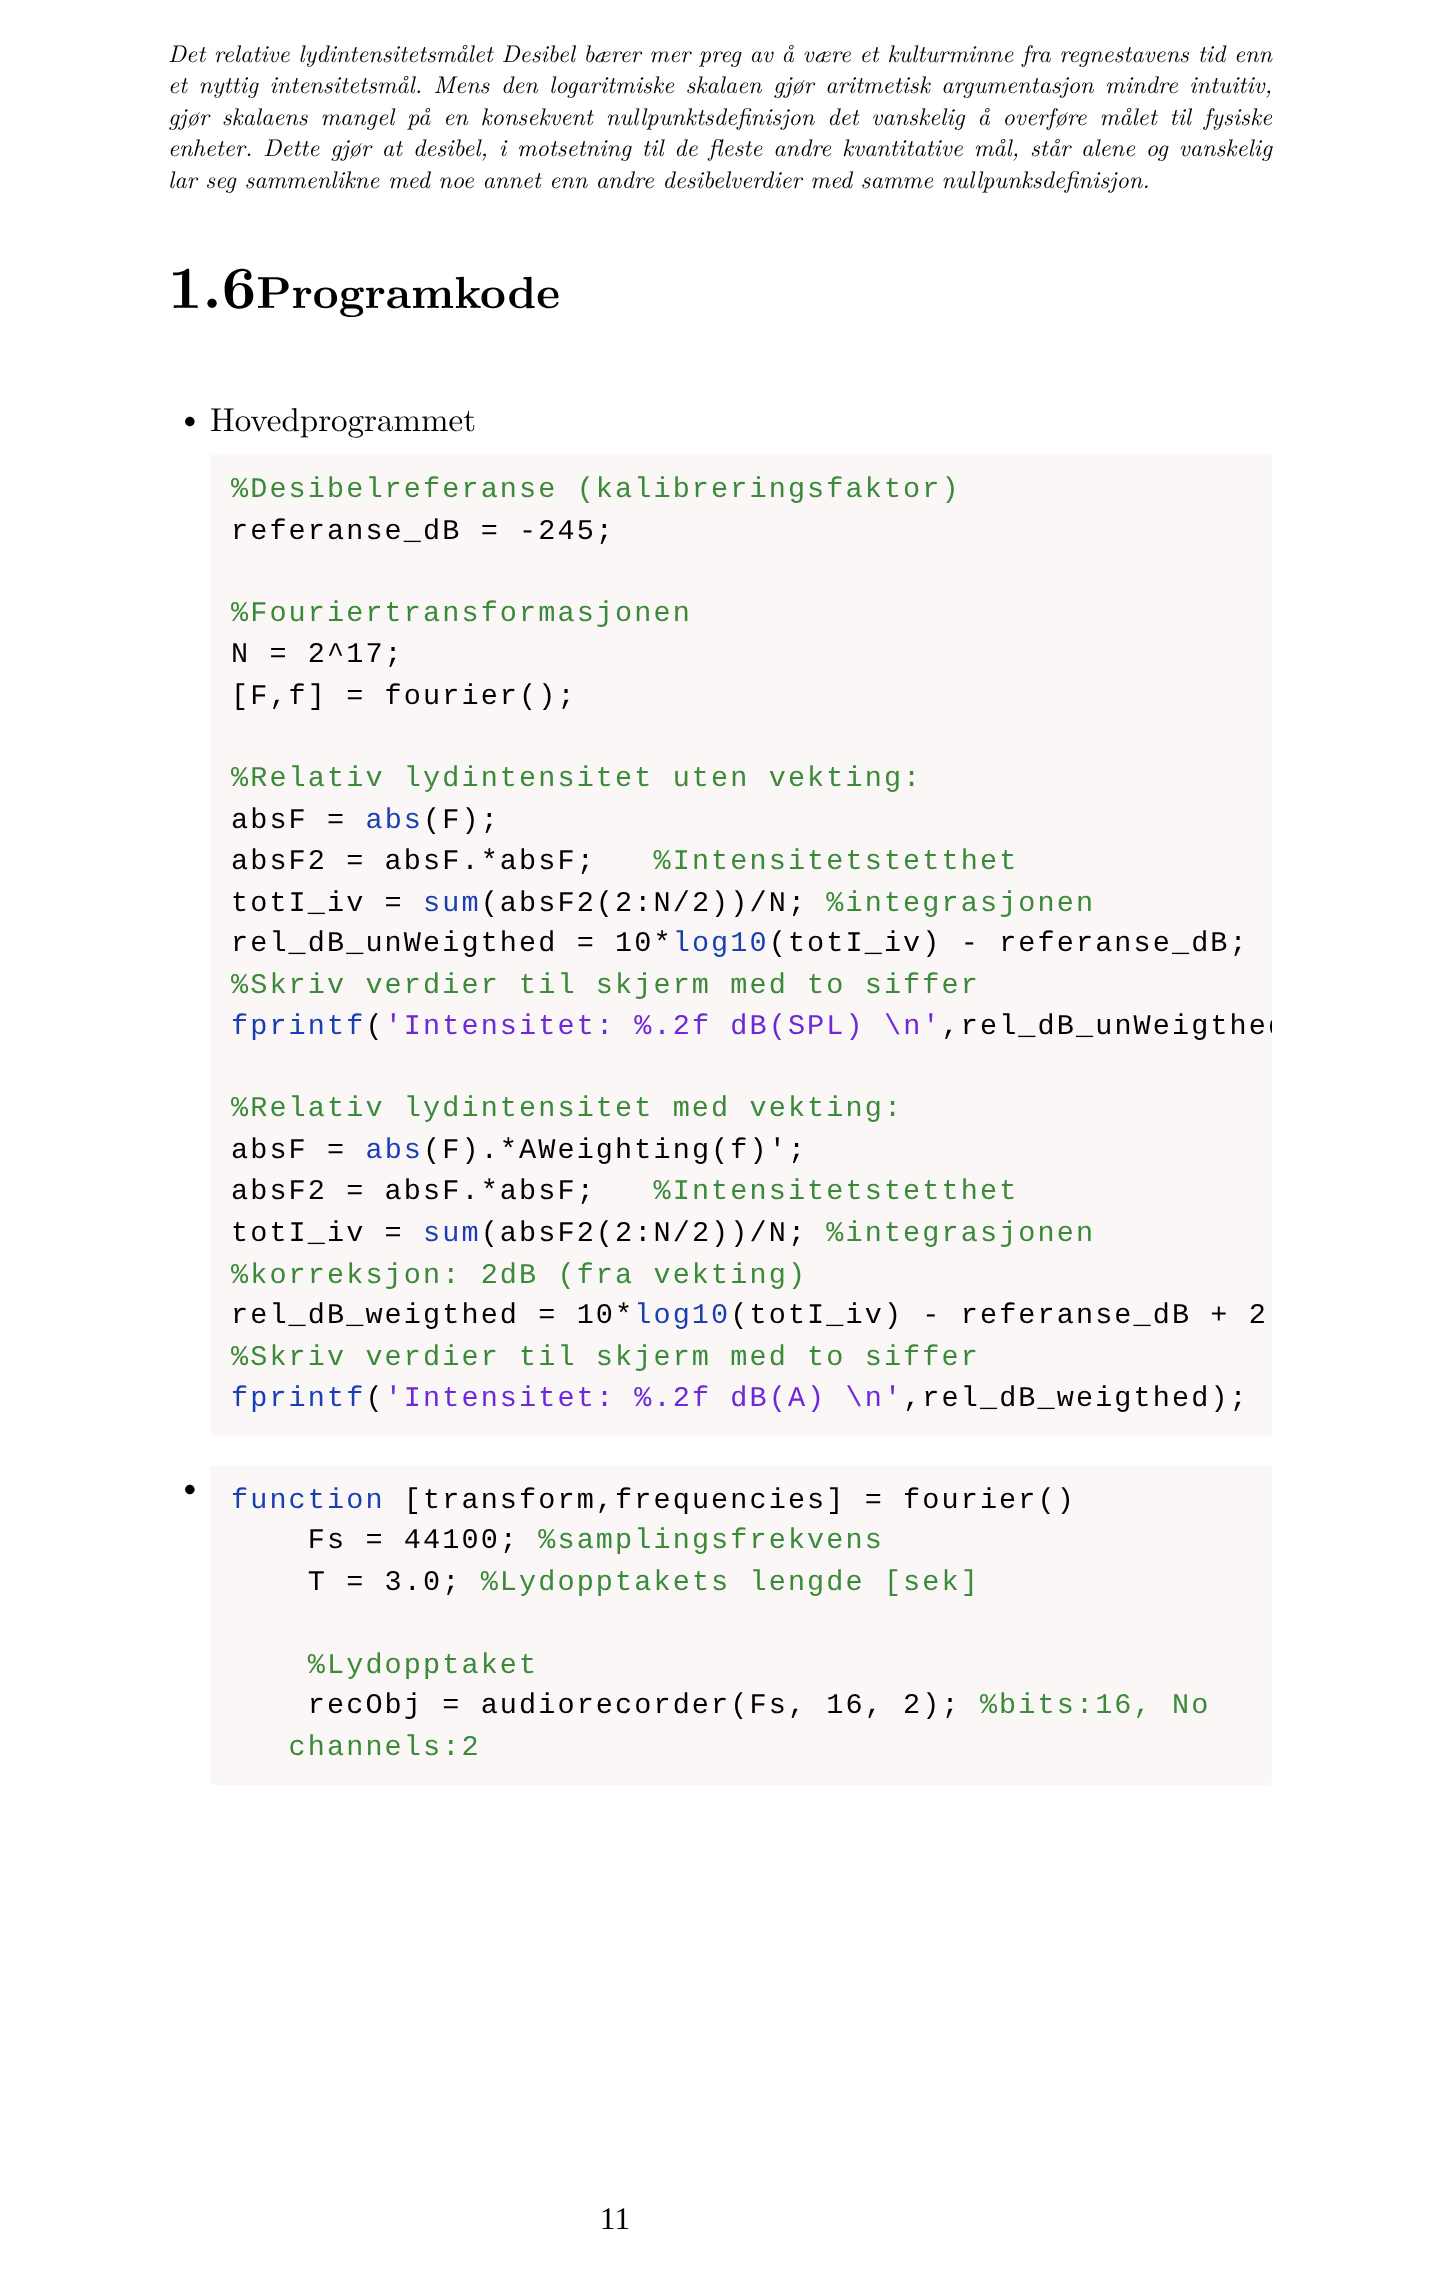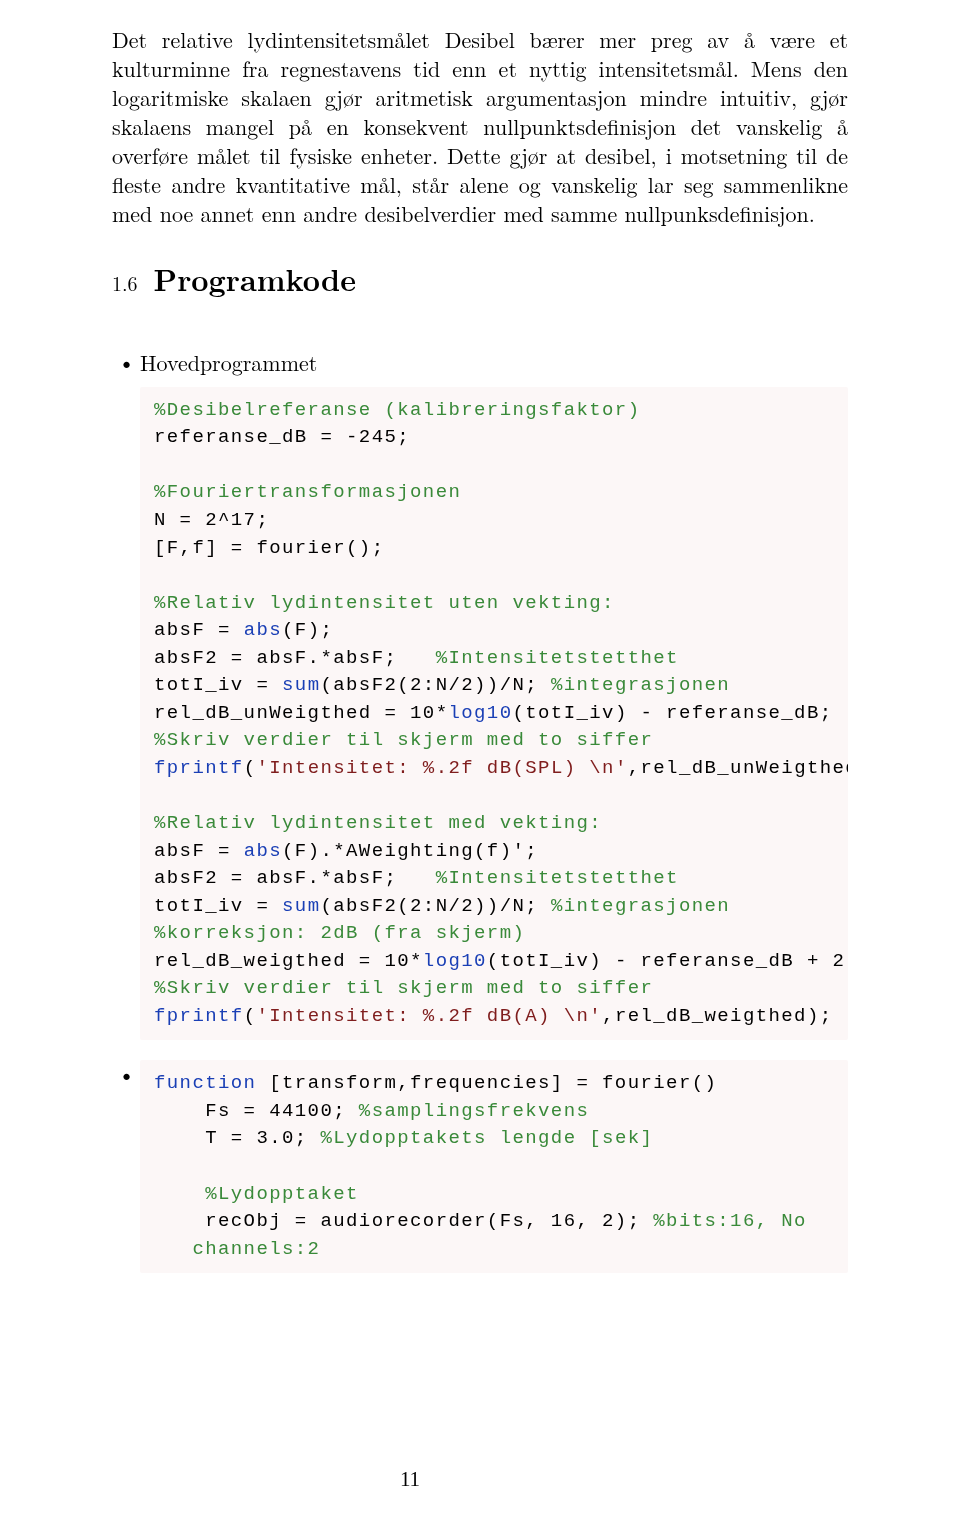--- a/index.html
+++ b/index.html
@@ -11,30 +11,30 @@
   }
   .page {
     width: 960px;
     min-height: 1518px;
     margin: 0 auto;
     box-sizing: border-box;
     padding: 24px 112px 60px 112px;
     position: relative;
   }
   .bodytext {
-    font-size: 22px;
+    font-style: italic;
+    font-size: 16px;
     line-height: 1.32;
     text-align: justify;
     margin: 0 0 24px 0;
   }
   .section-num {
     font-style: normal;
-    font-weight: normal;
-    font-size: 20px;
-    margin-right: 16px;
+    font-weight: bold;
+    font-size: 40px;
   }
   h2.section {
     font-style: normal;
     font-weight: bold;
     font-size: 30px;
     margin: 30px 0 18px 0;
   }
   ul.items {
     list-style: none;
     padding: 0;
@@ -66,21 +66,21 @@
     white-space: pre;
     background: #fcf7f7;
     border-radius: 2px;
     padding: 10px 14px 10px 14px;
     margin: 0 0 18px 0;
     letter-spacing: 1.4px;
     overflow: hidden;
   }
   pre.code .c { color: #3a8a3a; }      
   pre.code .k { color: #1a3fb5; }      
-  pre.code .s { color: #7f1d1d; }      
+  pre.code .s { color: #6d28d9; }      
   pre.code .n { color: #000; }         
   .pagenum {
     position: absolute;
     bottom: 26px;
     left: 0;
     width: 820px;
     text-align: center;
     font-size: 21px;
     font-family: Georgia, serif;
   }
@@ -113,21 +113,21 @@
 <span class="n">absF2 = absF.*absF;   </span><span class="c">%Intensitetstetthet</span>
 <span class="n">totI_iv = </span><span class="k">sum</span><span class="n">(absF2(2:N/2))/N; </span><span class="c">%integrasjonen</span>
 <span class="n">rel_dB_unWeigthed = 10*</span><span class="k">log10</span><span class="n">(totI_iv) - referanse_dB;</span>
 <span class="c">%Skriv verdier til skjerm med to siffer</span>
 <span class="k">fprintf</span><span class="n">(</span><span class="s">'Intensitet: %.2f dB(SPL) \n'</span><span class="n">,rel_dB_unWeigthed);</span>
 
 <span class="c">%Relativ lydintensitet med vekting:</span>
 <span class="n">absF = </span><span class="k">abs</span><span class="n">(F).*AWeighting(f)';</span>
 <span class="n">absF2 = absF.*absF;   </span><span class="c">%Intensitetstetthet</span>
 <span class="n">totI_iv = </span><span class="k">sum</span><span class="n">(absF2(2:N/2))/N; </span><span class="c">%integrasjonen</span>
-<span class="c">%korreksjon: 2dB (fra skjerm)</span>
+<span class="c">%korreksjon: 2dB (fra vekting)</span>
 <span class="n">rel_dB_weigthed = 10*</span><span class="k">log10</span><span class="n">(totI_iv) - referanse_dB + 2.0;</span>
 <span class="c">%Skriv verdier til skjerm med to siffer</span>
 <span class="k">fprintf</span><span class="n">(</span><span class="s">'Intensitet: %.2f dB(A) \n'</span><span class="n">,rel_dB_weigthed);</span></pre>
     </li>
 
     <li>
 
 <pre class="code"><span class="k">function</span><span class="n"> [transform,frequencies] = fourier()</span>
 <span class="n">    Fs = 44100; </span><span class="c">%samplingsfrekvens</span>
 <span class="n">    T = 3.0; </span><span class="c">%Lydopptakets lengde [sek]</span>

